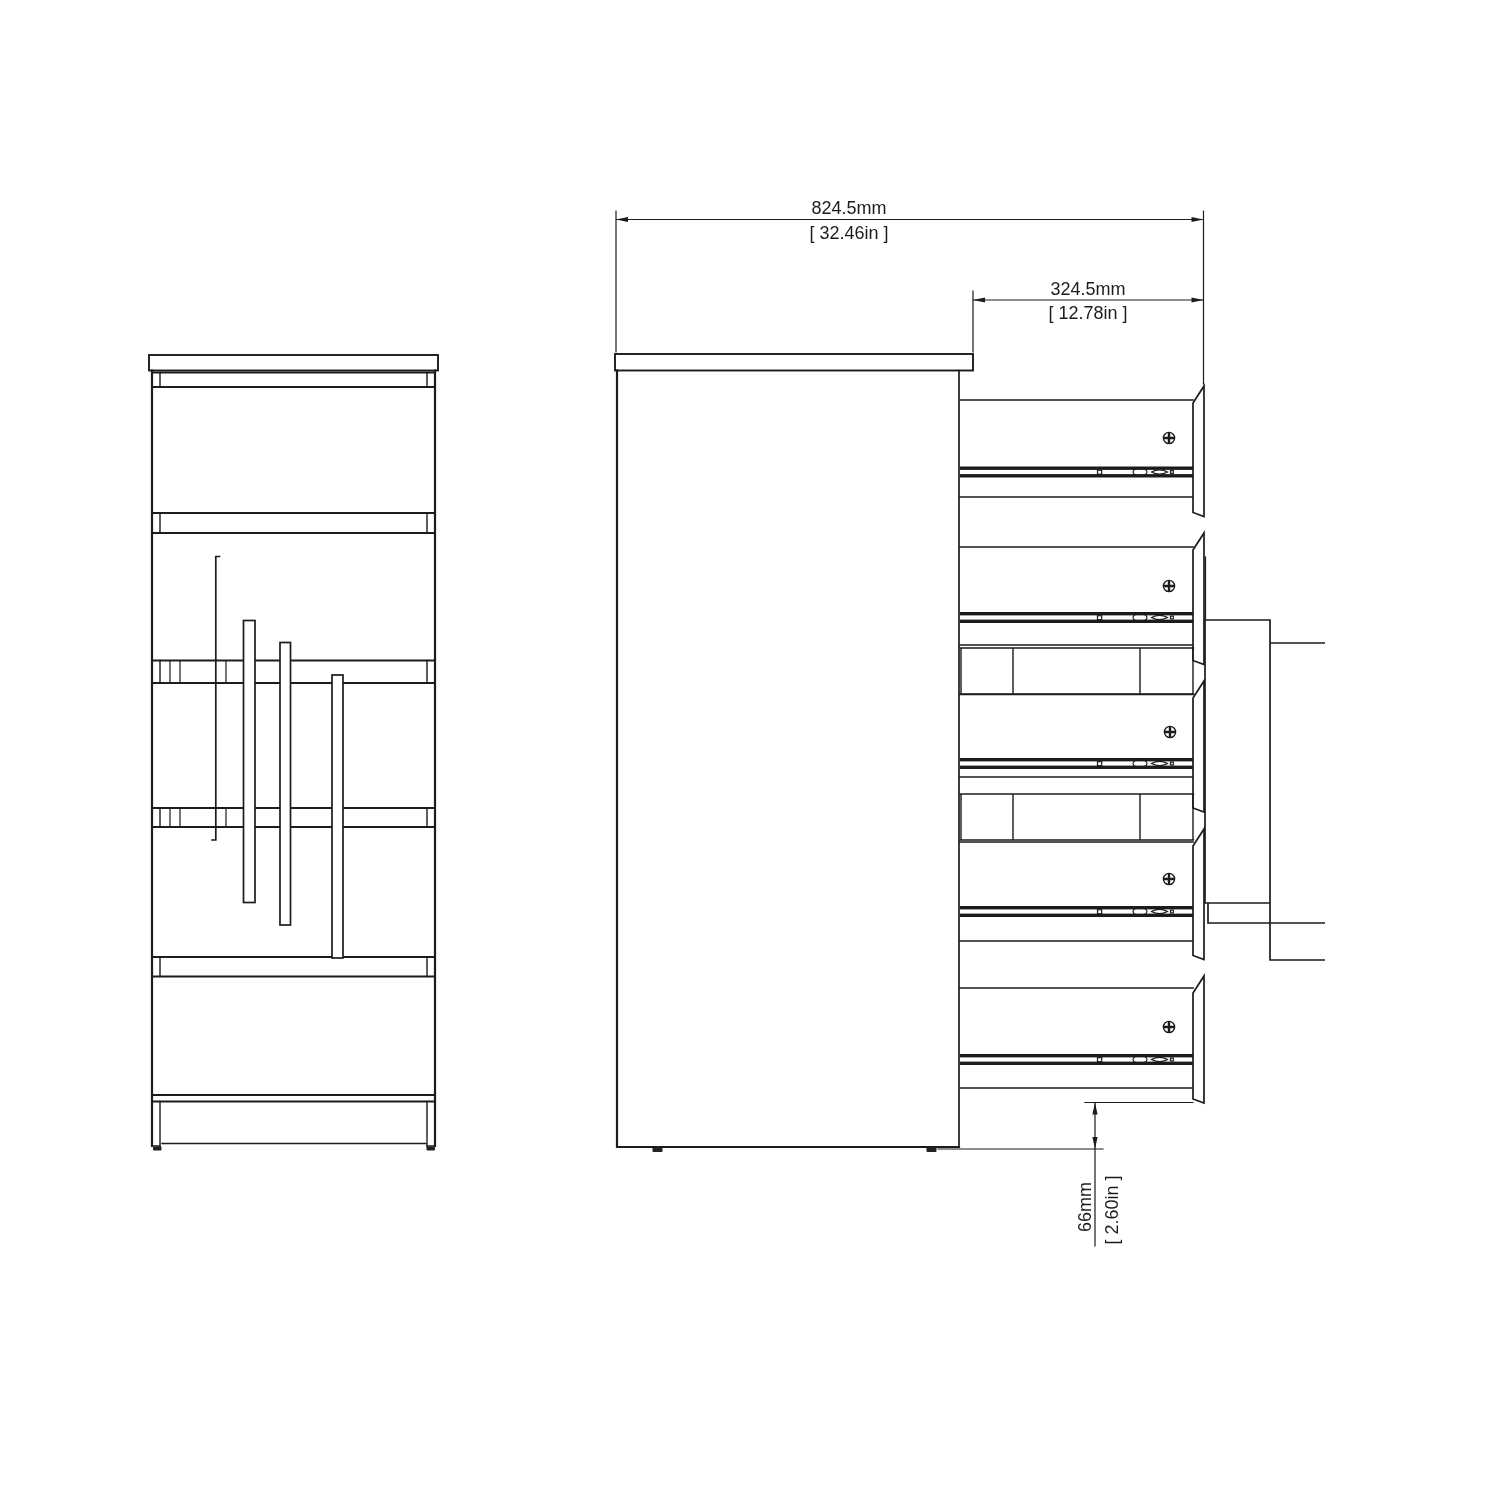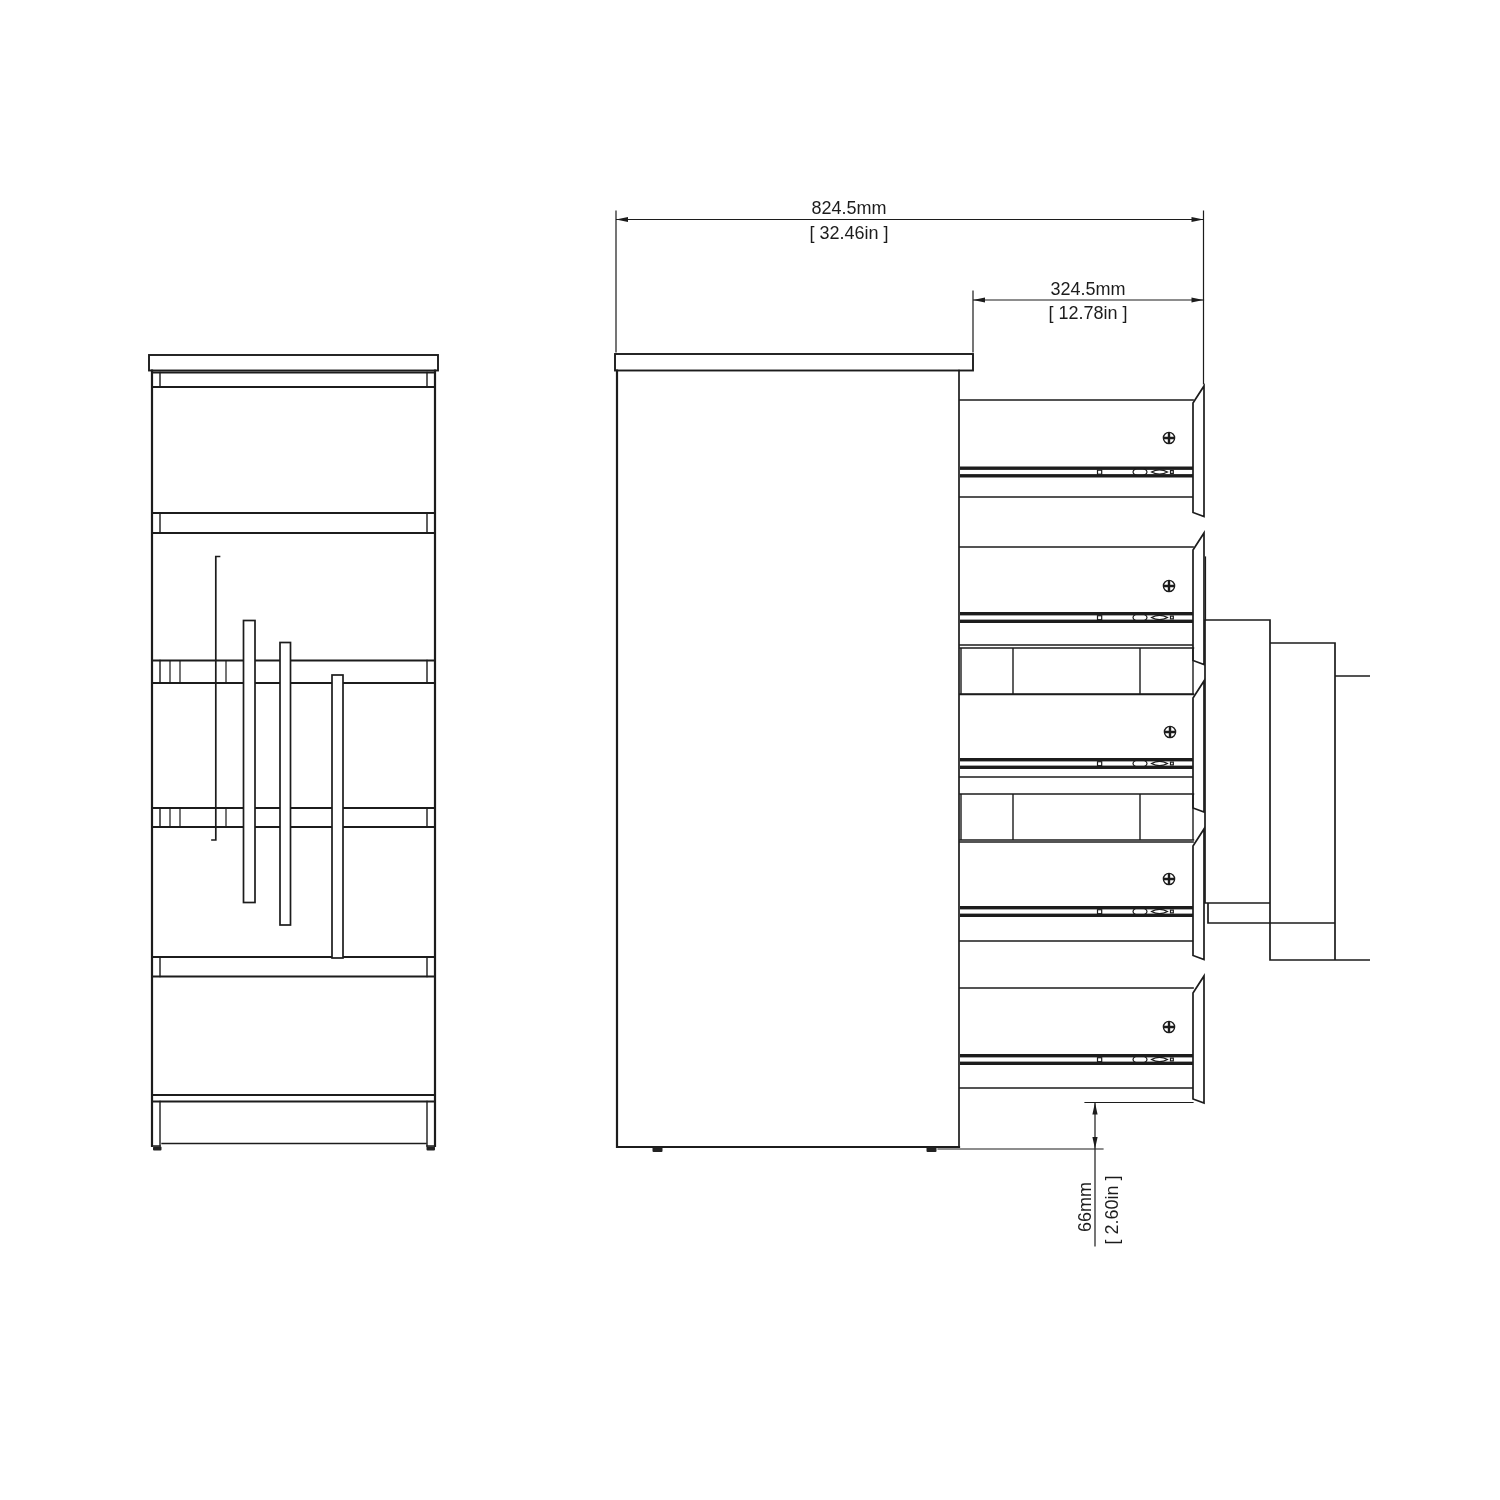--- a/index.html
+++ b/index.html
@@ -1,16 +1,16 @@
 <!DOCTYPE html>
 <html><head>
 <meta charset="utf-8">
 <style>
   html,body{margin:0;padding:0;background:#ffffff;}
-  .canvas{position:relative;width:1325px;height:1500px;background:#ffffff;overflow:hidden;padding-left:45px;}
+  .canvas{position:relative;width:1325px;height:1500px;background:#ffffff;overflow:hidden;}
   svg{position:absolute;left:0;top:0;}
   .s12{stroke:#1c1c1c;stroke-width:1.2;fill:none;stroke-linecap:square;}
   .s14{stroke:#1c1c1c;stroke-width:1.4;fill:none;stroke-linecap:square;}
   .s17{stroke:#1c1c1c;stroke-width:1.7;fill:none;stroke-linecap:square;}
   .s19{stroke:#1c1c1c;stroke-width:1.9;fill:none;stroke-linecap:square;}
   .s22{stroke:#1c1c1c;stroke-width:2.2;fill:none;stroke-linecap:square;}
   .wfill{fill:#ffffff;}
   .dark{fill:#1c1c1c;stroke:none;}
   .foot{fill:#222222;stroke:none;}
   .dimtxt{font-family:"Liberation Sans","DejaVu Sans",sans-serif;font-size:18px;fill:#1c1c1c;text-anchor:middle;}

